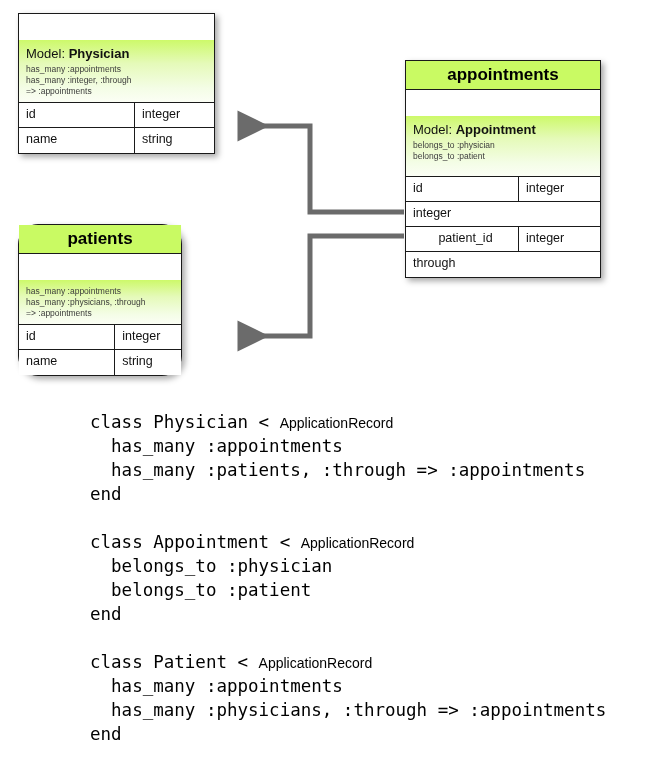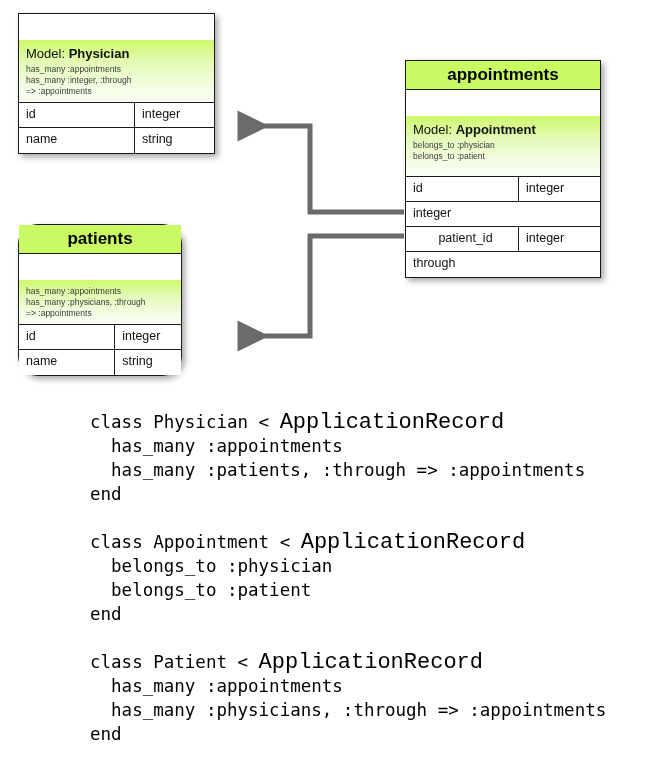--- a/index.html
+++ b/index.html
@@ -89,22 +89,22 @@
     left: 90px;
     top: 410px;
     font-family: "DejaVu Sans Mono", monospace;
     font-size: 17.5px;
     line-height: 24px;
     color: #000;
     white-space: pre;
   }
   .code-line { height: 24px; }
   .cls-name {
-    font-family: Liberation Mono, monospace;
-    font-size: 22px;
+    font-family: Liberation Sans, sans-serif;
+    font-size: 14px;
   }
 </style>
 </head>
 <body>
 
 <svg class="connectors" viewBox="0 0 657 778" width="657" height="778">
   <defs>
     <marker id="arrowhead" markerWidth="7" markerHeight="7" refX="6.2" refY="3.5" orient="auto" markerUnits="strokeWidth">
       <path d="M6.5,0.4 L6.5,6.6 L0.2,3.5 Z" fill="#6b6b6b"></path>
     </marker>

